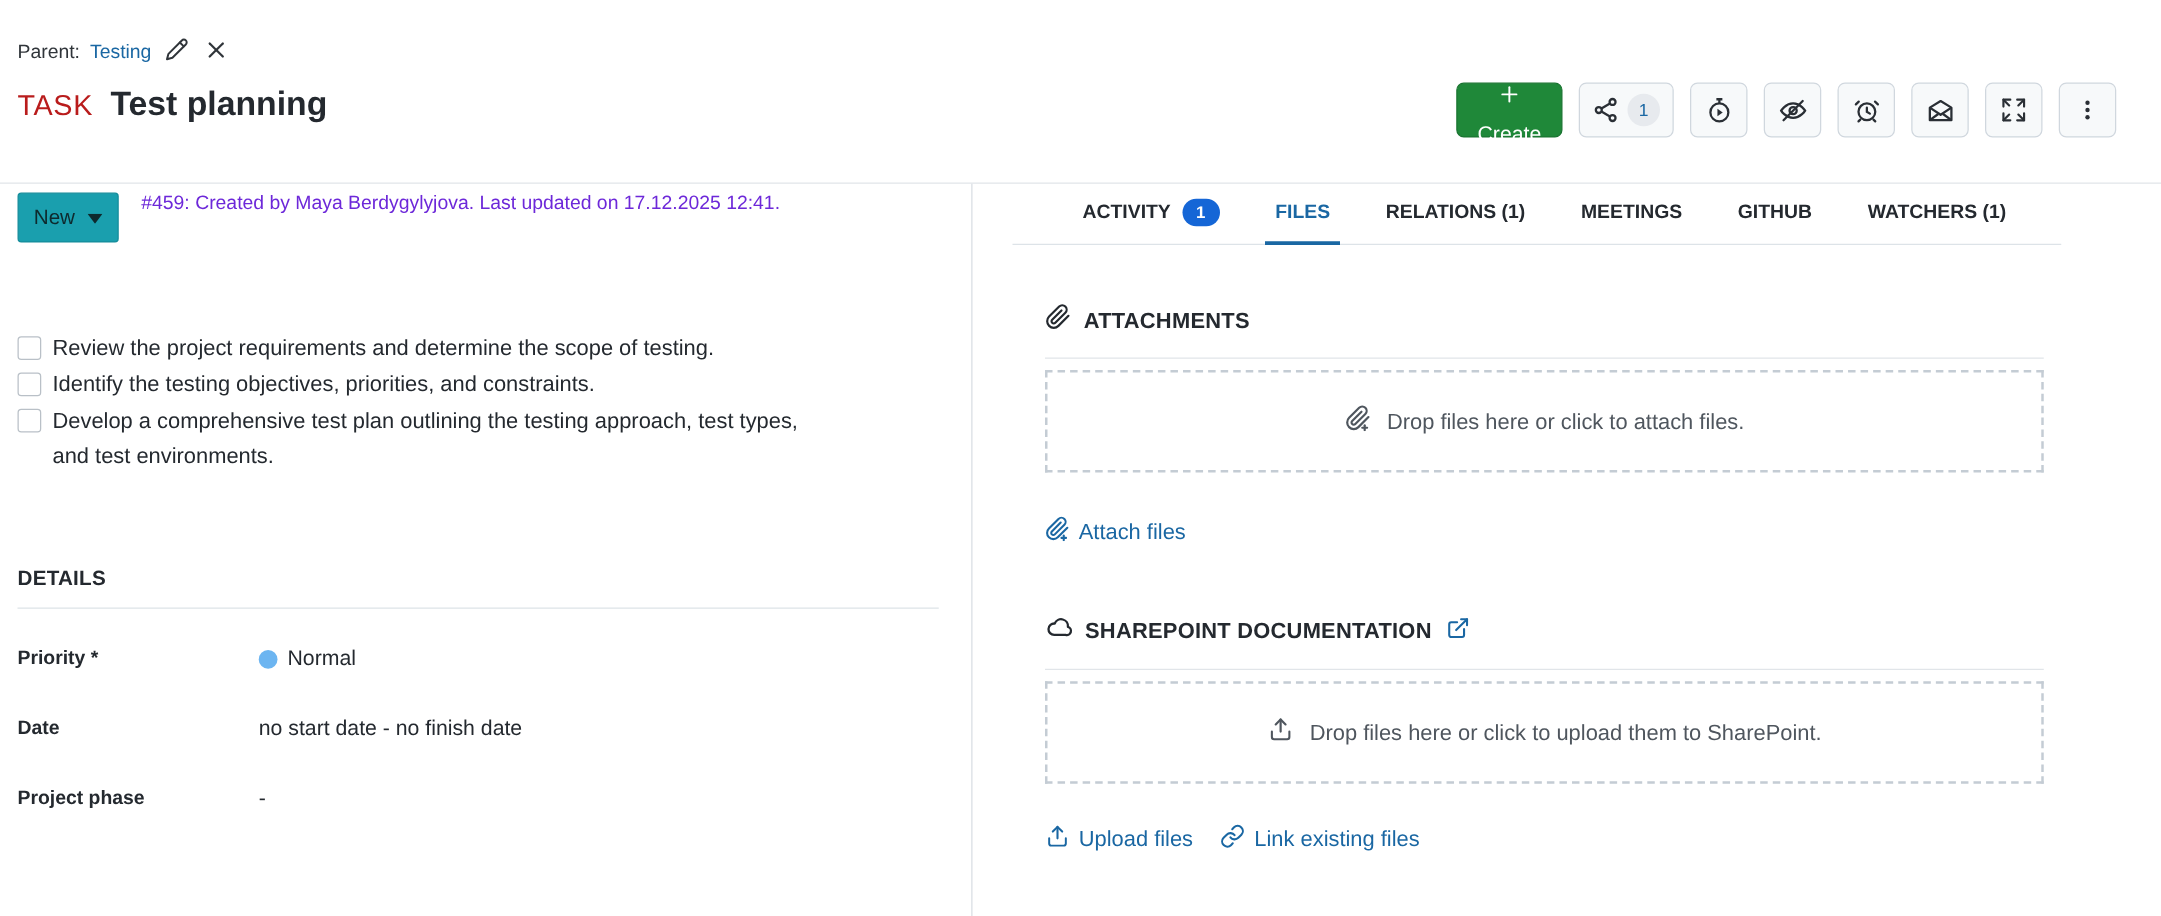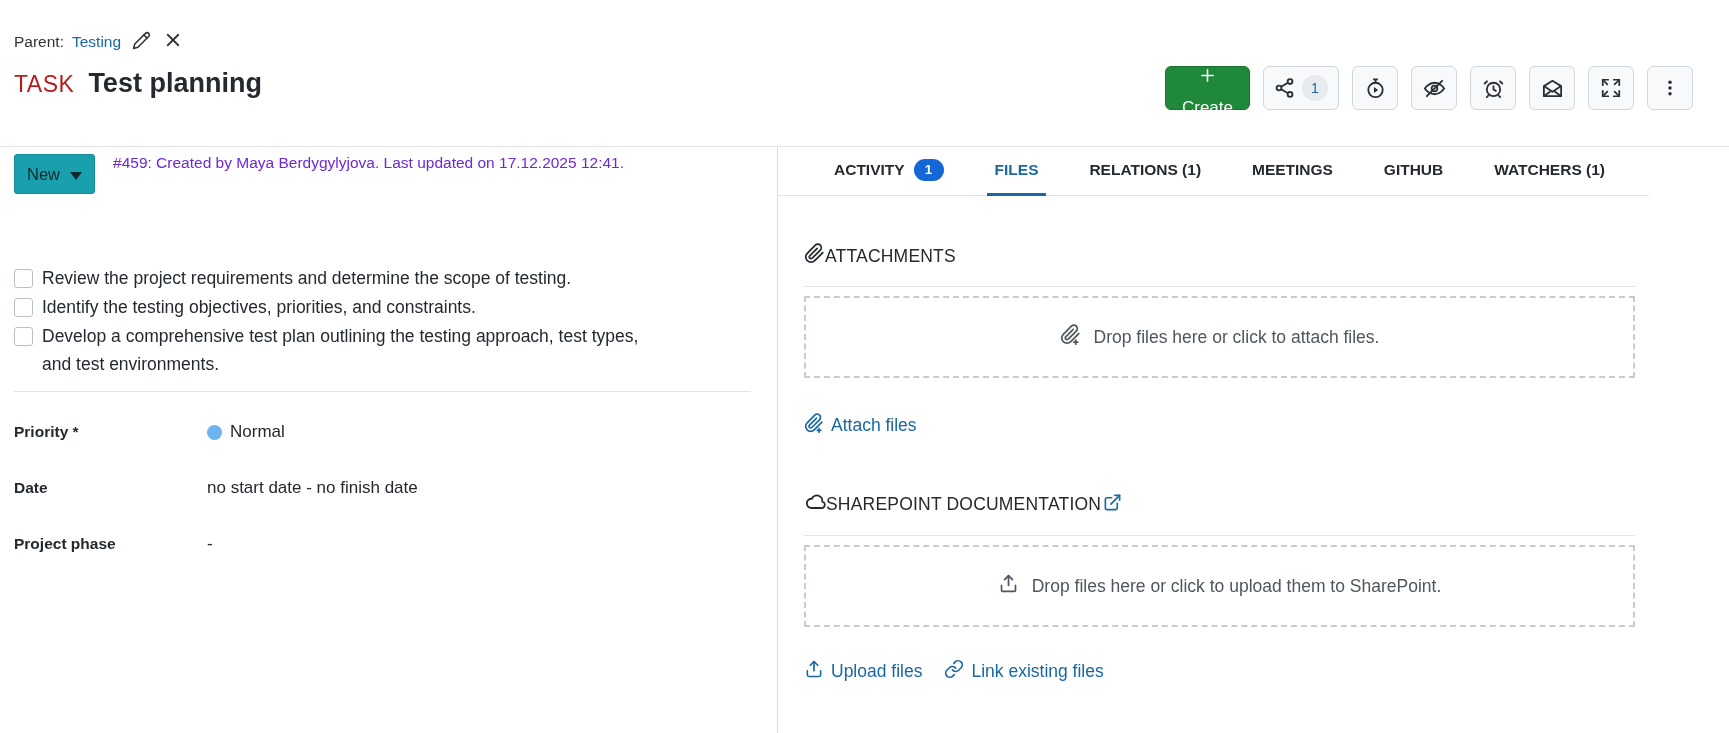--- a/index.html
+++ b/index.html
@@ -17,21 +17,21 @@
 
   .toolbar{position:absolute;right:36px;top:66px;display:flex;align-items:center;gap:13px;}
   .btn-create{display:flex;align-items:center;gap:9px;height:44px;padding:0 16px;background:#1f8839;border:1px solid #1a7431;border-radius:6px;color:#fff;font-size:17px;cursor:pointer;flex-direction:column;}
   .tool-btn{display:flex;align-items:center;justify-content:center;gap:6px;height:44px;min-width:46px;box-sizing:border-box;background:#f7f9fa;border:1px solid #d0d7de;border-radius:6px;cursor:pointer;}
   .tool-btn svg{display:block;}
   .share-badge{display:inline-flex;align-items:center;justify-content:center;min-width:26px;height:26px;border-radius:13px;background:#e7eaee;color:#1a67a3;font-size:14px;}
   .share-btn{padding:0 10px;}
 
   
   .left-col{position:absolute;left:0;top:147px;width:777px;height:586px;box-sizing:border-box;padding:0 26px 0 14px;}
-  .right-col{position:absolute;left:777px;top:147px;width:872px;height:586px;box-sizing:border-box;border-left:1px solid #d9dee3;}
+  .right-col{position:absolute;left:777px;top:147px;width:872px;height:586px;box-sizing:border-box;border-left:1px solid #d9dee3;padding-left:32px;}
 
   
   .status-row{display:flex;align-items:flex-start;margin-top:7px;}
   .status-btn{display:flex;align-items:center;gap:10px;height:40px;padding:0 12px;background:#1a9fae;border:1px solid #158c9a;border-radius:3px;font-size:16.5px;color:#0e2a2e;cursor:pointer;}
   .status-meta{margin-left:18px;font-size:15.5px;color:#6d28d9;}
 
   .checklist{margin-top:70px;max-width:648px;}
   .check-item{display:flex;align-items:flex-start;gap:9px;margin-bottom:1px;line-height:28px;font-size:17.5px;color:#24292f;}
   .checkbox{flex:0 0 auto;width:17px;height:17px;margin-top:5px;border:1.5px solid #b9c0c7;border-radius:3px;background:#fff;cursor:pointer;}
 
@@ -43,21 +43,21 @@
   .prio-dot{width:15px;height:15px;border-radius:50%;background:#6cb5f1;display:none;}
   .field-row.has-dot .prio-dot{display:inline-block;}
 
   
   .tabbar{display:flex;align-items:center;justify-content:space-between;height:49px;box-sizing:border-box;padding:0 36px 0 48px;border-bottom:1px solid #dde3e8;}
   .tab{display:flex;align-items:center;gap:9px;height:49px;box-sizing:border-box;font-size:15.5px;font-weight:bold;color:#24292f;cursor:pointer;padding:0 8px;border-bottom:3px solid transparent;}
   .tab.active{color:#1a67a3;border-bottom-color:#1a67a3;}
   .tab-badge{display:inline-flex;align-items:center;justify-content:center;min-width:30px;height:22px;border-radius:12px;background:#1566d6;color:#fff;font-size:13.5px;font-weight:bold;}
 
   .panel-body{padding:47px 14px 0 26px;}
-  .section-head{display:flex;align-items:center;gap:0;font-size:17.5px;font-weight:normal;color:#24292f;letter-spacing:.2px;}
+  .section-head{display:flex;align-items:center;gap:10px;font-size:17.5px;font-weight:bold;color:#24292f;letter-spacing:.2px;}
   .section-divider{margin-top:17px;border-top:1px solid #e1e5e9;}
   .dropzone{margin-top:9px;height:82px;box-sizing:border-box;border:2px dashed #c4ccd4;display:flex;align-items:center;justify-content:center;gap:13px;color:#4f565e;font-size:17.5px;cursor:pointer;}
   .link-row{display:flex;align-items:center;gap:22px;}
   .file-link{display:inline-flex;align-items:center;gap:7px;color:#1a67a3;font-size:17.5px;cursor:pointer;}
   .attach-link-row{margin-top:35px;}
   .sp-head{margin-top:53px;}
   .sp-links{margin-top:32px;}
   .ext-icon{margin-left:2px;}
 </style>
 </head>
@@ -216,20 +216,21 @@
       <div class="check-item">
         <span class="checkbox"></span>
         <span>Identify the testing objectives, priorities, and constraints.</span>
       </div>
       <div class="check-item">
         <span class="checkbox"></span>
         <span>Develop a comprehensive test plan outlining the testing approach, test types, and test environments.</span>
       </div>
     </div>
 
+    <div class="details-heading">DETAILS</div>
     <div class="details-divider"></div>
 
     <div class="field-row has-dot">
       <span class="field-label">Priority *</span>
       <span class="field-value">
         <span class="prio-dot"></span>
         <span>Normal</span>
       </span>
     </div>
 

